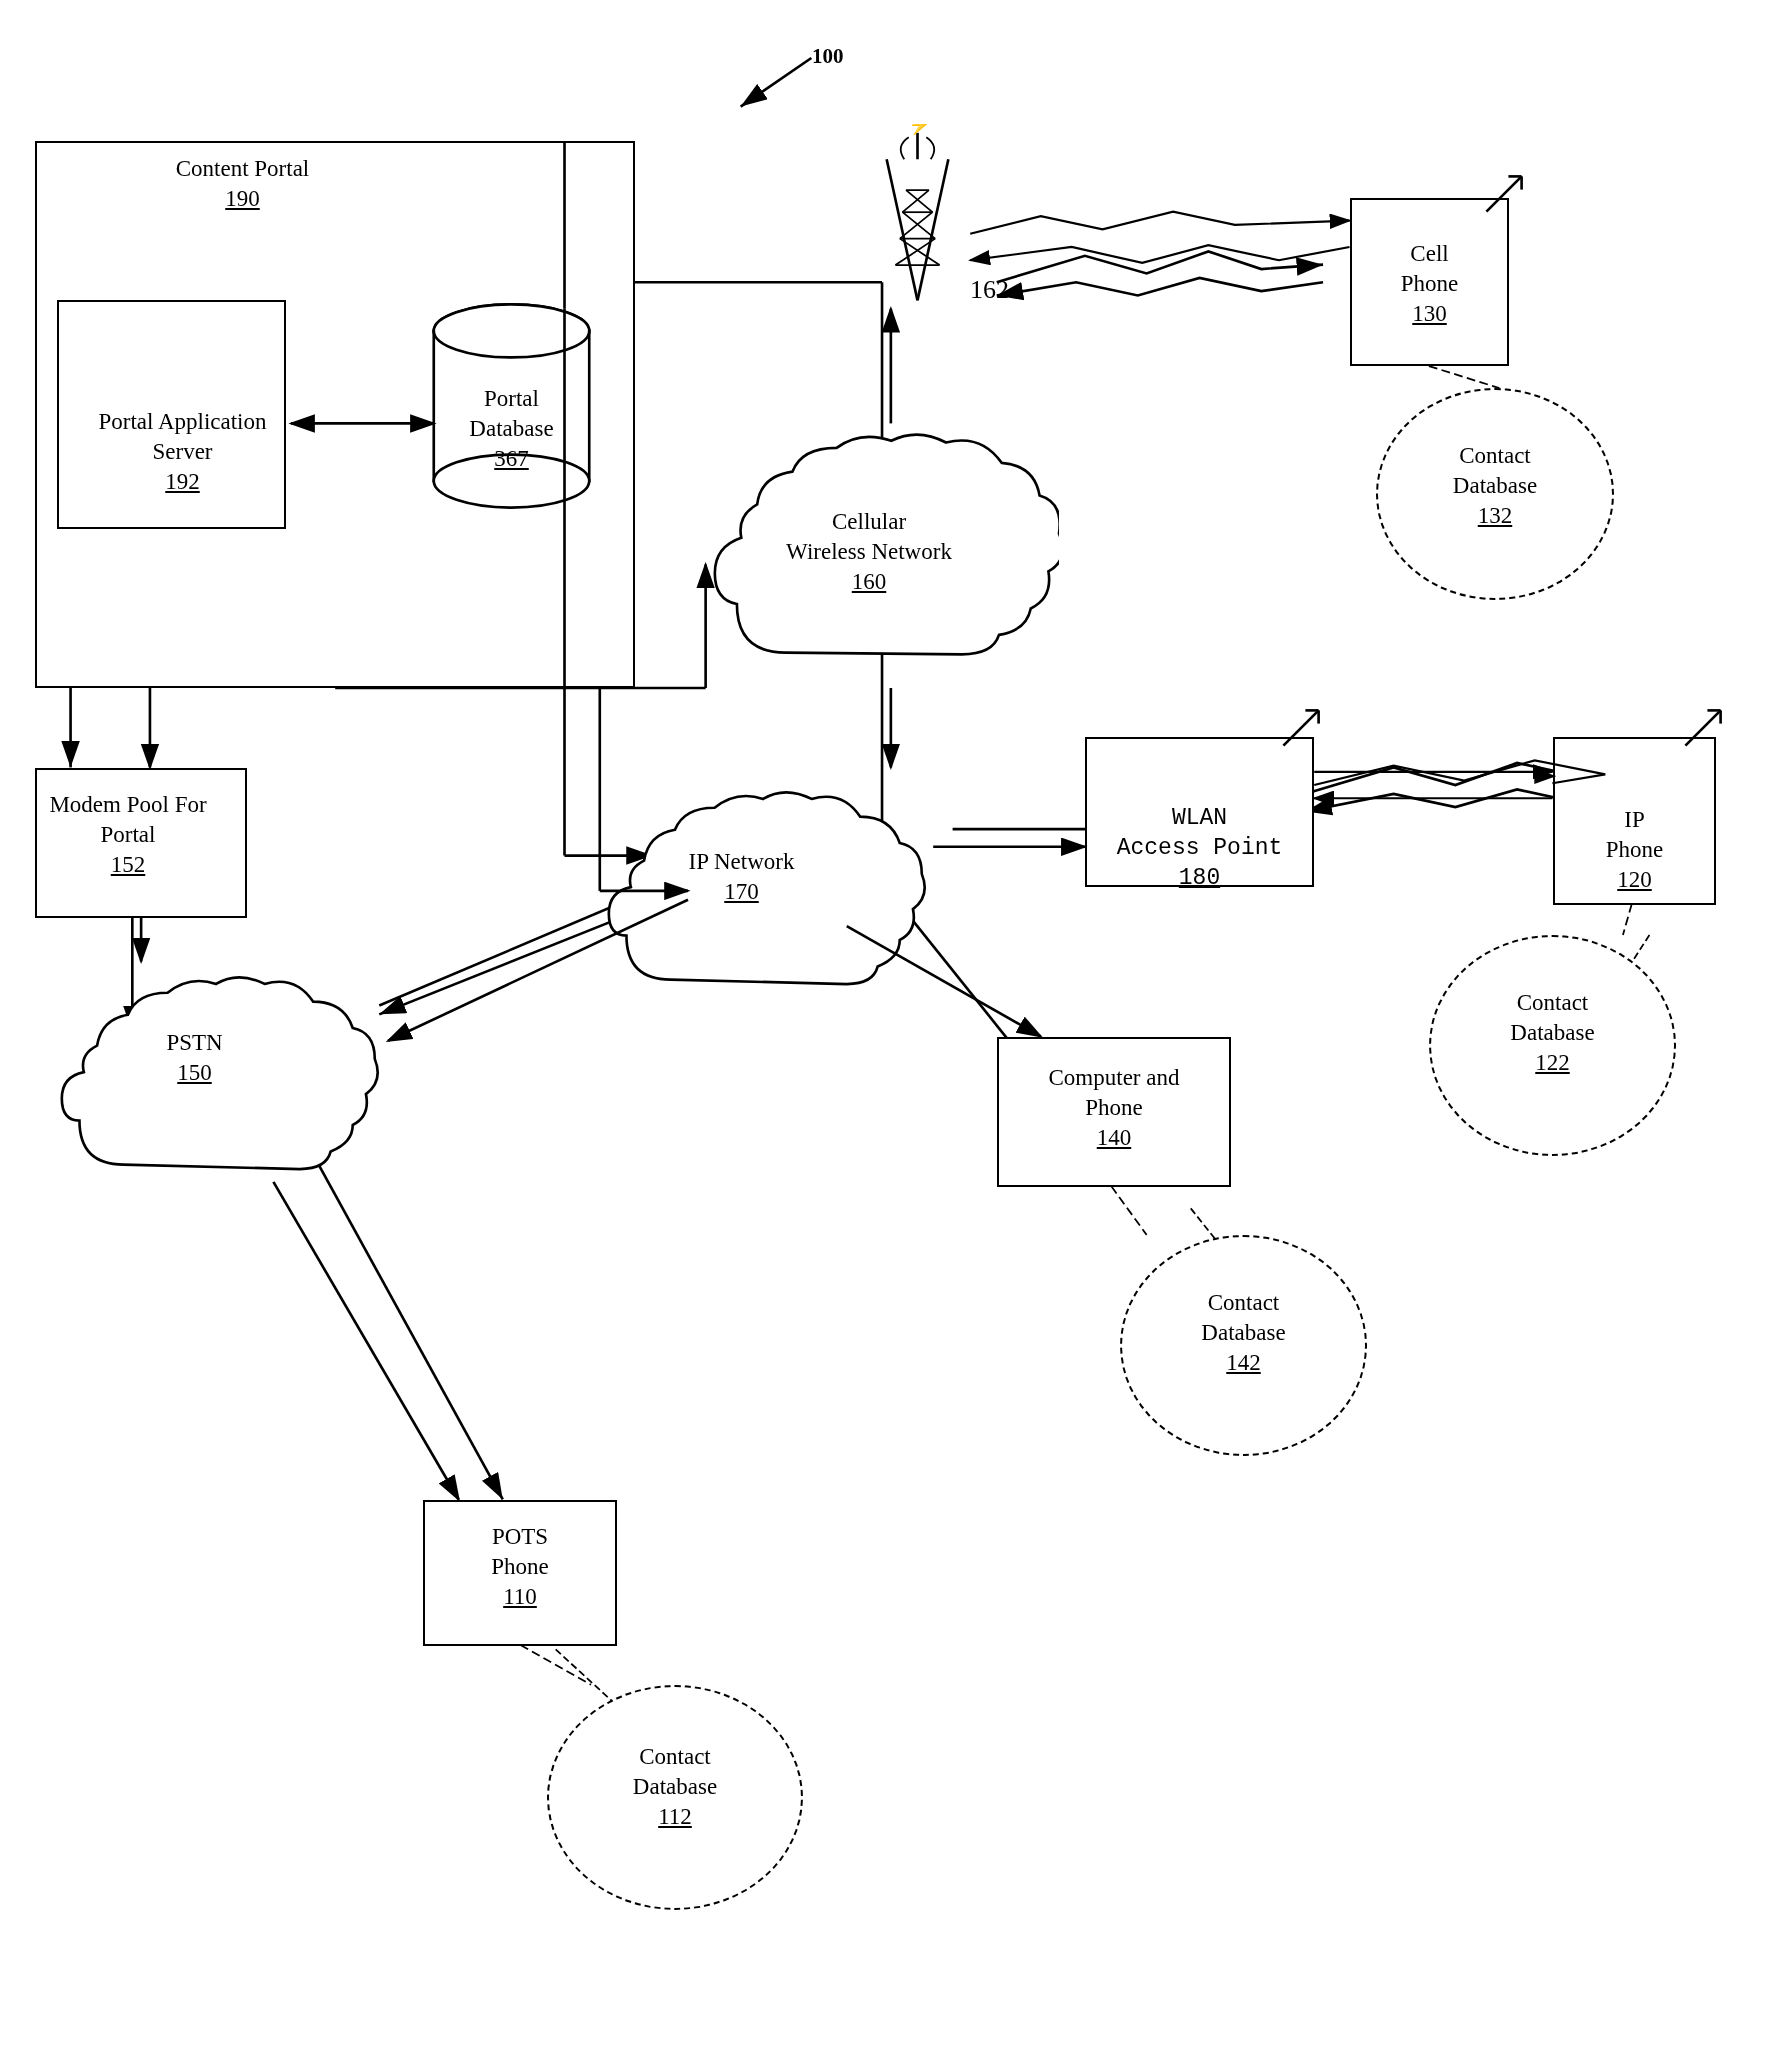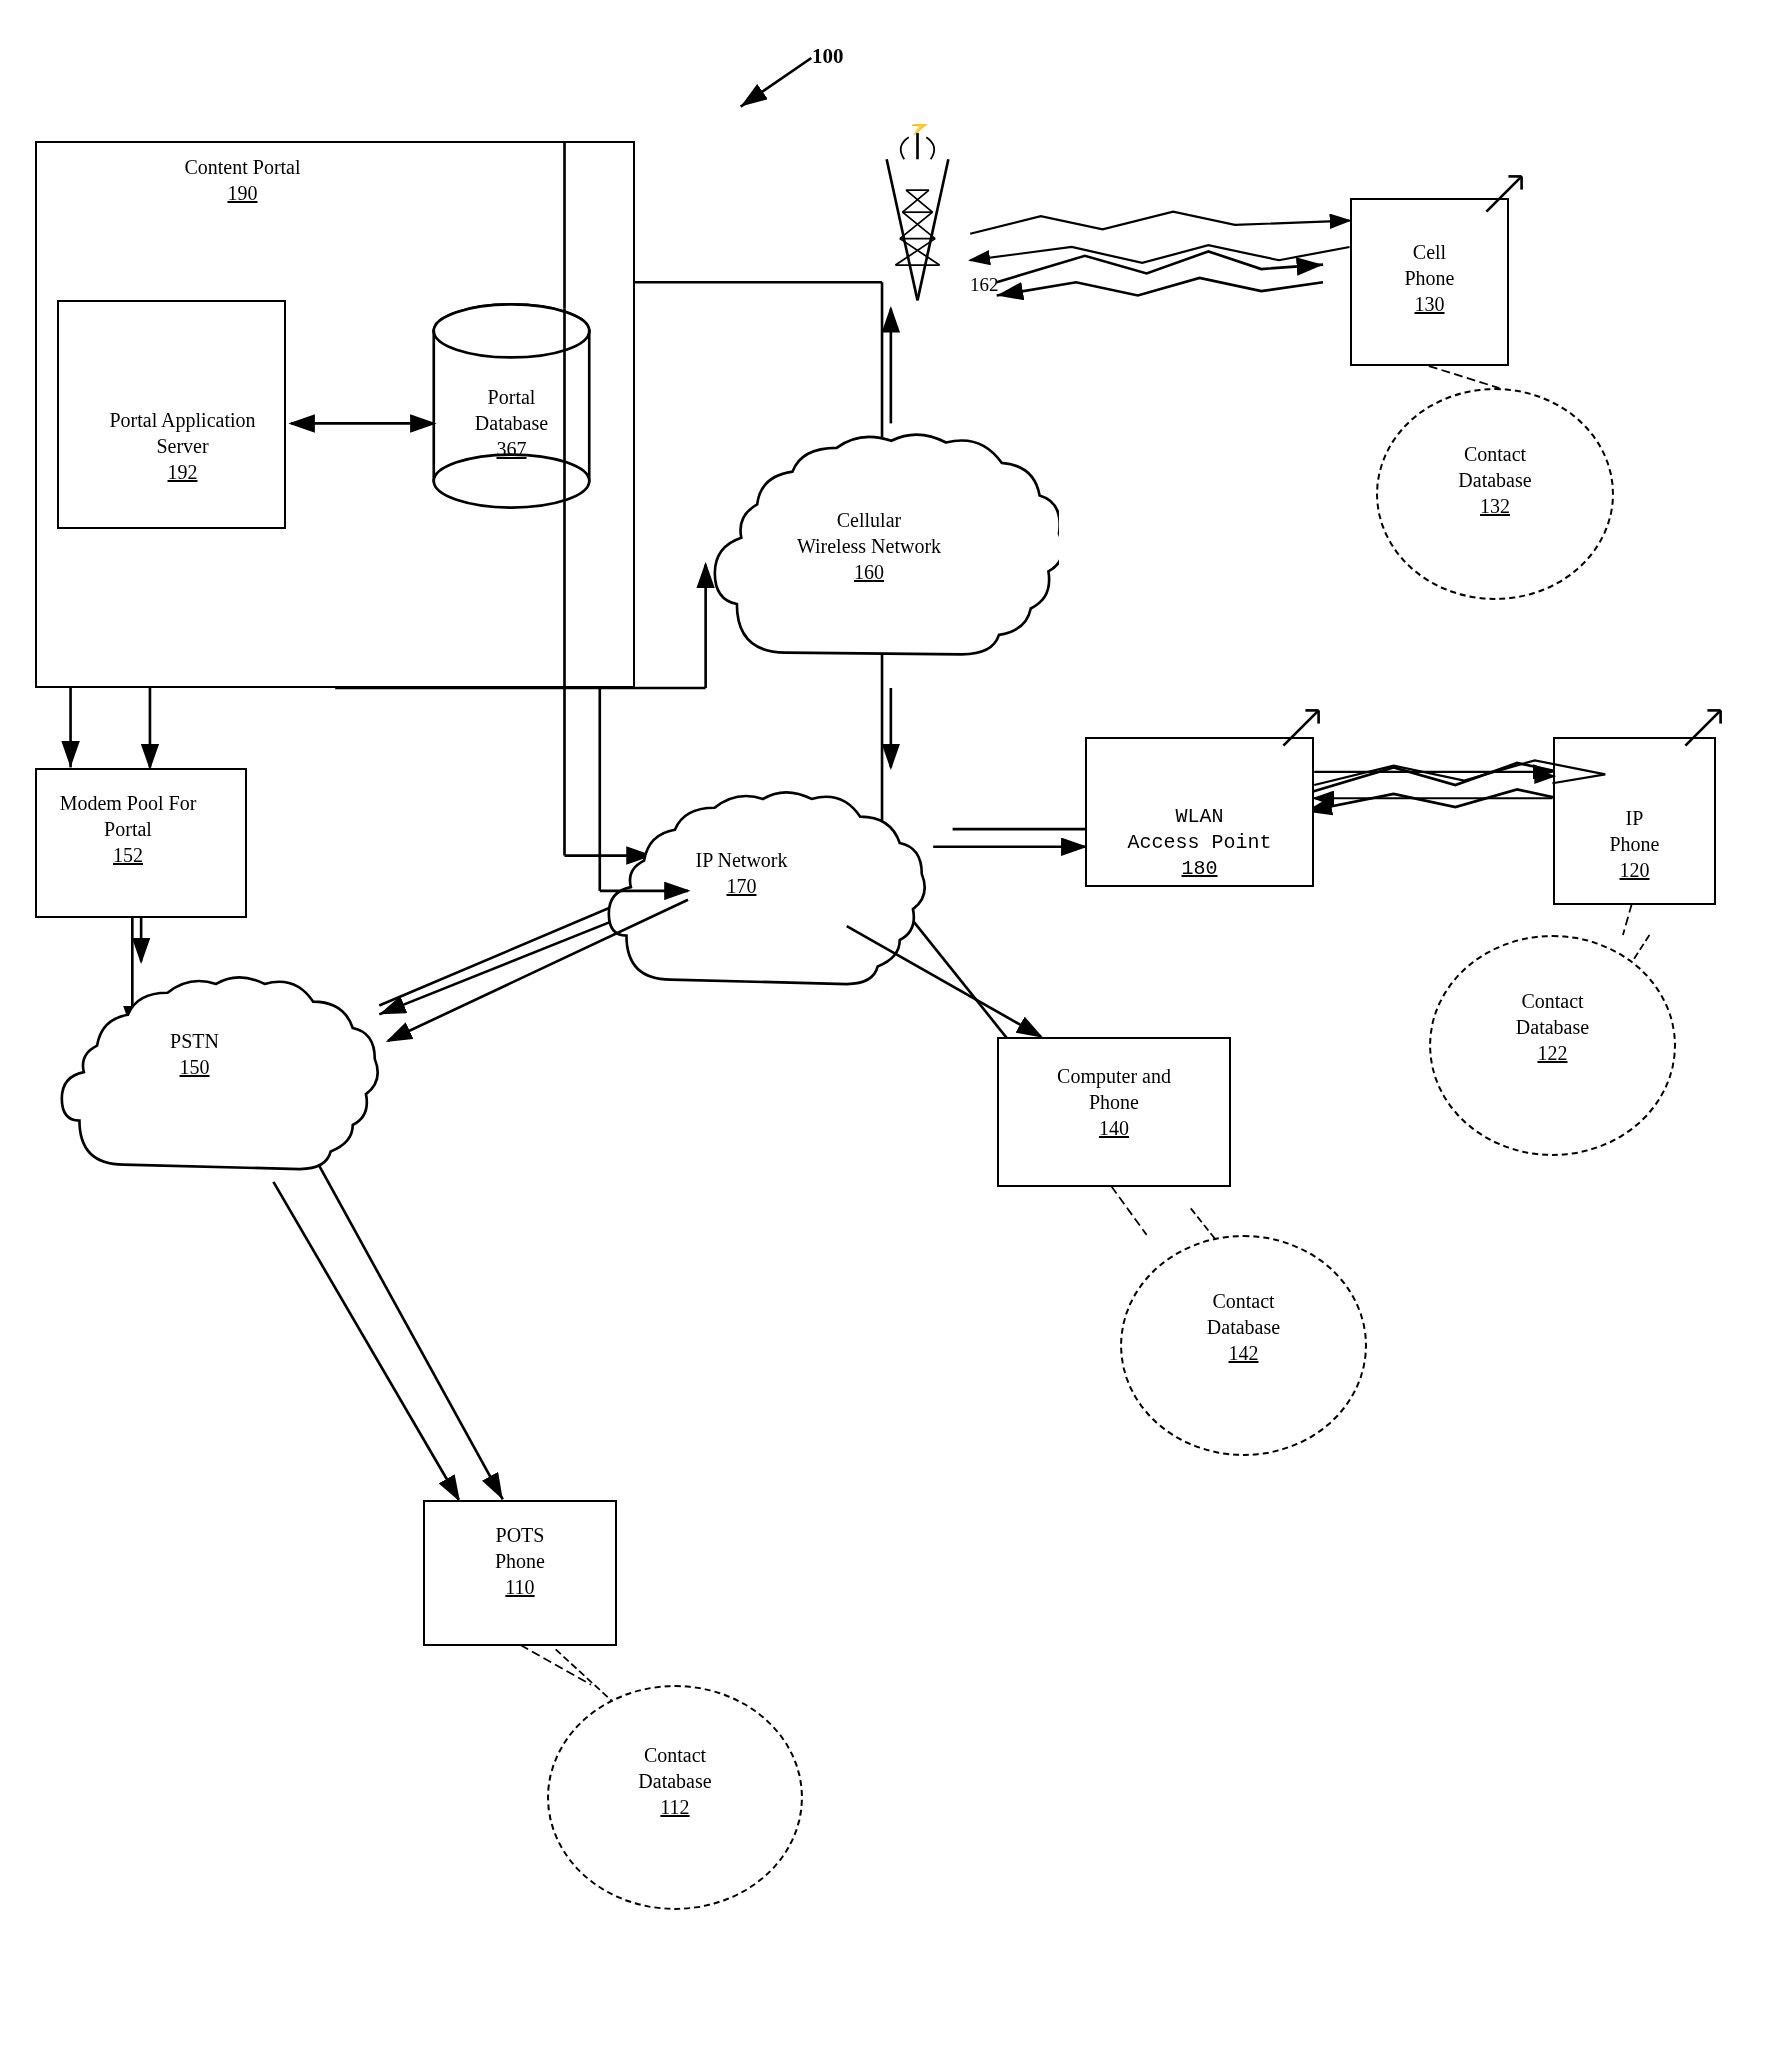--- a/index.html
+++ b/index.html
@@ -7,21 +7,21 @@
       background: #fff;
       font-family: 'Times New Roman', Times, serif;
       width: 1787px;
       height: 2064px;
       position: relative;
       overflow: hidden;
     }
     .label {
       position: absolute;
       text-align: center;
-      font-size: 20px;
+      font-size: 23px;
       line-height: 1.3;
     }
     .label u {
       text-decoration: underline;
     }
     .box {
       position: absolute;
       border: 2.6px solid #000;
       background: #fff;
     }
@@ -178,21 +178,21 @@
   <line x1="48" y1="100" x2="78" y2="75" stroke="#000" stroke-width="2"></line>
   <line x1="82" y1="100" x2="52" y2="75" stroke="#000" stroke-width="2"></line>
 
   <path d="M50,40 Q40,25 55,15" fill="none" stroke="#000" stroke-width="2"></path>
   <path d="M80,40 Q90,25 75,15" fill="none" stroke="#000" stroke-width="2"></path>
 
   <line x1="65" y1="40" x2="65" y2="10" stroke="#000" stroke-width="3"></line>
 
   <text x="55" y="8" font-size="22" font-weight="bold">⚡</text>
 </svg>
-<div class="label" style="left:970px; top:273px; font-size:19px;">162</div>
+<div class="label" style="left:970px; top:273px; font-size:26px;">162</div>
 
 <div class="box" style="left:1350px; top:198px; width:159px; height:168px;">
 </div>
 
 <svg style="position:absolute;left:1482px;top:172px;width:44px;height:44px;" xmlns="http://www.w3.org/2000/svg" viewBox="0 0 50 50" width="44" height="44">
   <line x1="5" y1="45" x2="45" y2="5" stroke="#000" stroke-width="3"></line>
   <line x1="30" y1="5" x2="45" y2="5" stroke="#000" stroke-width="3"></line>
   <line x1="45" y1="5" x2="45" y2="20" stroke="#000" stroke-width="3"></line>
 </svg>
 <div class="label" style="left:1350px; top:239px; width:159px;">

